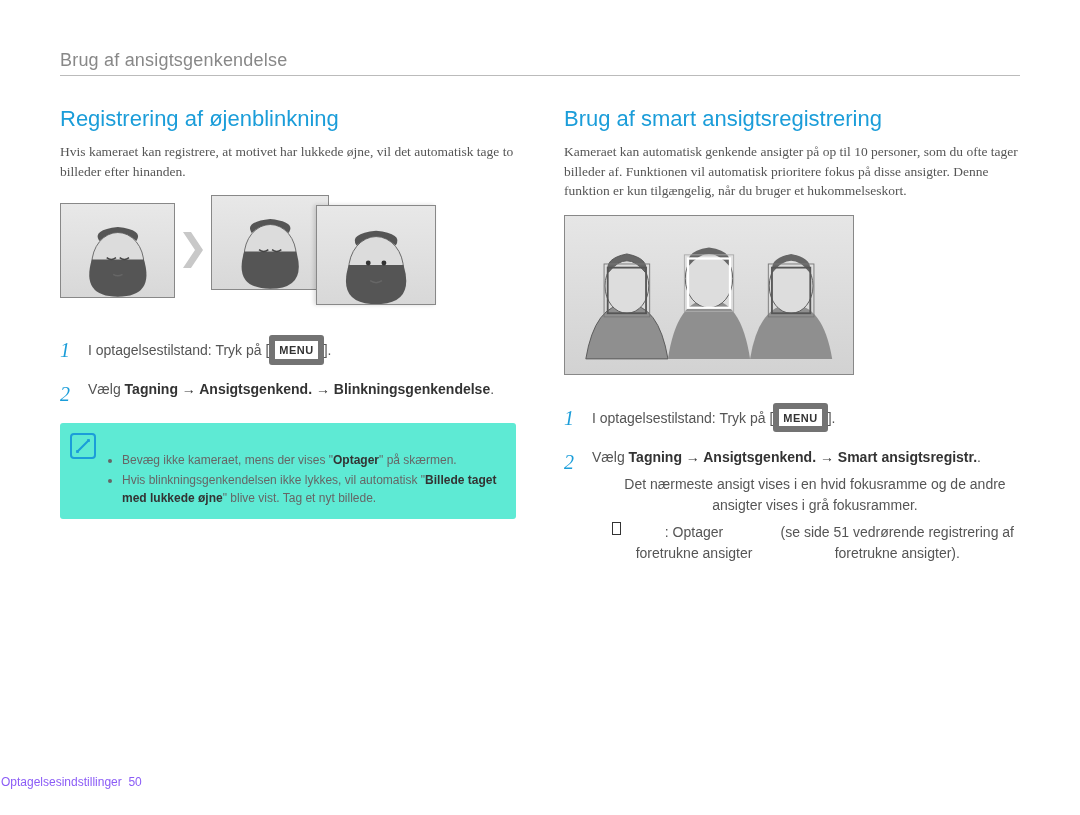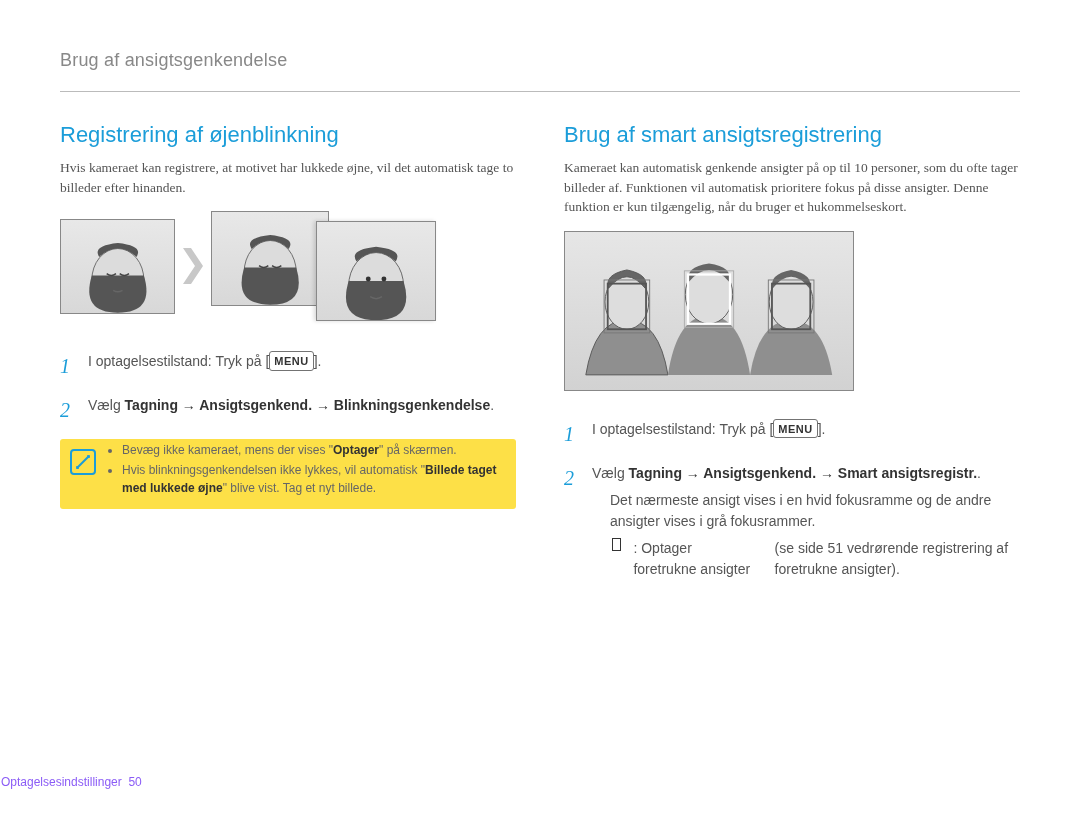--- a/index.html
+++ b/index.html
@@ -13,21 +13,21 @@
     font-size: 14px;
   }
   .page {
     padding: 50px 60px 30px 60px;
   }
   .page-header {
     font-size: 18px;
     font-weight: 300;
     color: #888;
     border-bottom: 1px solid #bbb;
-    padding-bottom: 20px;
+    padding-bottom: 4px;
     margin-bottom: 30px;
     letter-spacing: 0.2px;
   }
   .columns {
     display: flex;
     gap: 48px;
   }
   .col { flex: 1; min-width: 0; }
   h2.section-title {
     color: #1b9dd9;
@@ -90,35 +90,35 @@
     font-size: 20px;
     font-style: italic;
     font-family: "Times New Roman", serif;
     font-weight: 400;
     flex-shrink: 0;
     width: 18px;
   }
   .step-body { flex:1; }
   .menu-btn {
     display:inline-block;
-    border:1px solid #737373;
+    border:6px solid #737373;
     border-radius:3px;
     padding: 1px 4px 0 4px;
     font-size: 11px;
     font-weight: 700;
     font-family: Arial, sans-serif;
     letter-spacing: 0.5px;
     vertical-align: 1px;
     color: #333;
   }
   .bold { font-weight:700; color:#333; }
   .note-box {
-    background: #fde047;
+    background: #5eead4;
     border-radius: 3px;
-    padding: 2px 12px 10px 48px;
+    padding: 28px 12px 10px 48px;
     position: relative;
     font-size: 12px;
     color: #666;
     margin-top: 10px;
     line-height: 1.5;
   }
   .note-box ul { list-style: disc; padding-left: 14px; }
   .note-box li { margin-bottom: 2px; }
   .note-icon {
     position:absolute;
@@ -132,21 +132,21 @@
   }
   .note-icon svg { width:16px; height:16px; }
   .sub-bullets {
     list-style: disc;
     padding-left: 18px;
     font-size: 13px;
     line-height: 1.5;
     margin-top: 6px;
     color:#555;
   }
-  .sub-bullets li { margin-bottom: 6px; }
+  .sub-bullets li { margin-bottom: 6px; text-align: center; }
   .frame-icon {
     display:inline-block;
     width:13px; height:13px;
     border: 1.5px solid #333;
     vertical-align: -2px;
     margin: 0 2px;
     position:relative;
   }
   .frame-icon.double::after {
     content:"";

